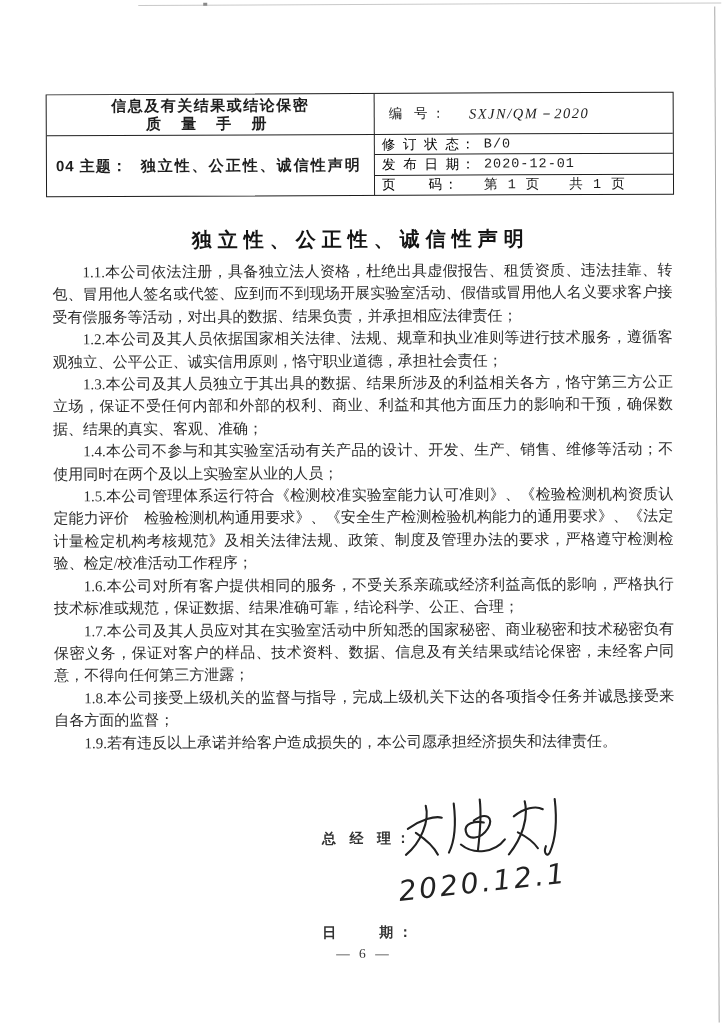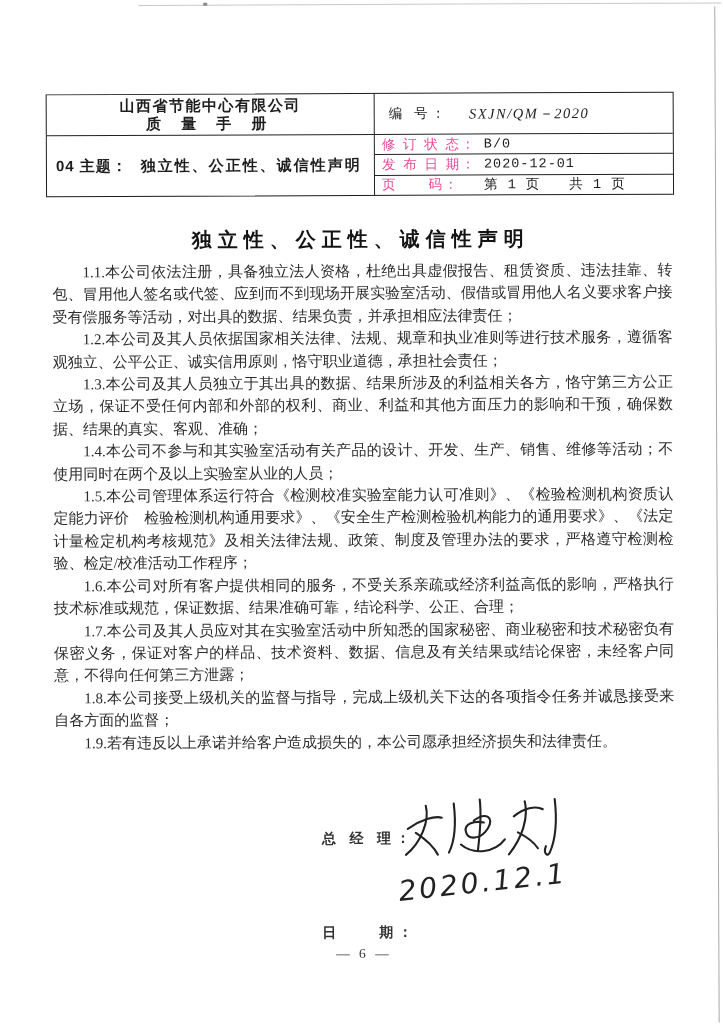--- a/index.html
+++ b/index.html
@@ -47,21 +47,21 @@
   .docno-value{
     margin-left:20px;font-family:"Liberation Serif","DejaVu Serif",serif;
     font-style:italic;font-size:14.5px;letter-spacing:1.5px;
   }
   .cell-rightrows{display:flex;flex-direction:column;}
   .r-row{
     flex:1;display:flex;align-items:center;padding-left:7px;font-size:13.5px;
     border-bottom:1px solid #222;box-sizing:border-box;
   }
   .r-row:last-child{border-bottom:none;}
-  .r-label{letter-spacing:2px;color:#ec4899;min-width:96px;}
+  .r-label{letter-spacing:2px;color:#000000;min-width:96px;}
   .r-value{margin-left:6px;letter-spacing:1px;font-family:Liberation Mono, monospace;}
 
   
   .doc-title{
     position:absolute;left:0;top:226px;width:723px;text-align:center;
     font-family:"Liberation Sans","DejaVu Sans",sans-serif;
     font-weight:bold;font-size:20px;letter-spacing:6px;color:#141414;
   }
 
   
@@ -90,21 +90,21 @@
 <body>
 
 <div id="scan-content">
 
   <div class="edge-top"></div>
   <div class="edge-right"></div>
   <div class="speck"></div>
 
   <div class="hdr-table">
     <div class="cell cell-company">
-      <div class="company-line1">山西省节能中心有限公司</div>
+      <div class="company-line1">信息及有关结果或结论保密</div>
       <div class="company-line2">质 量 手 册</div>
     </div>
     <div class="cell cell-docno">
       <span class="docno-label">编 号：</span>
       <span class="docno-value">SXJN/QM－2020</span>
     </div>
     <div class="cell cell-subject">
       <span class="subject-label">04 主题：</span>
       <span class="subject-value">独立性、公正性、诚信性声明</span>
     </div>

